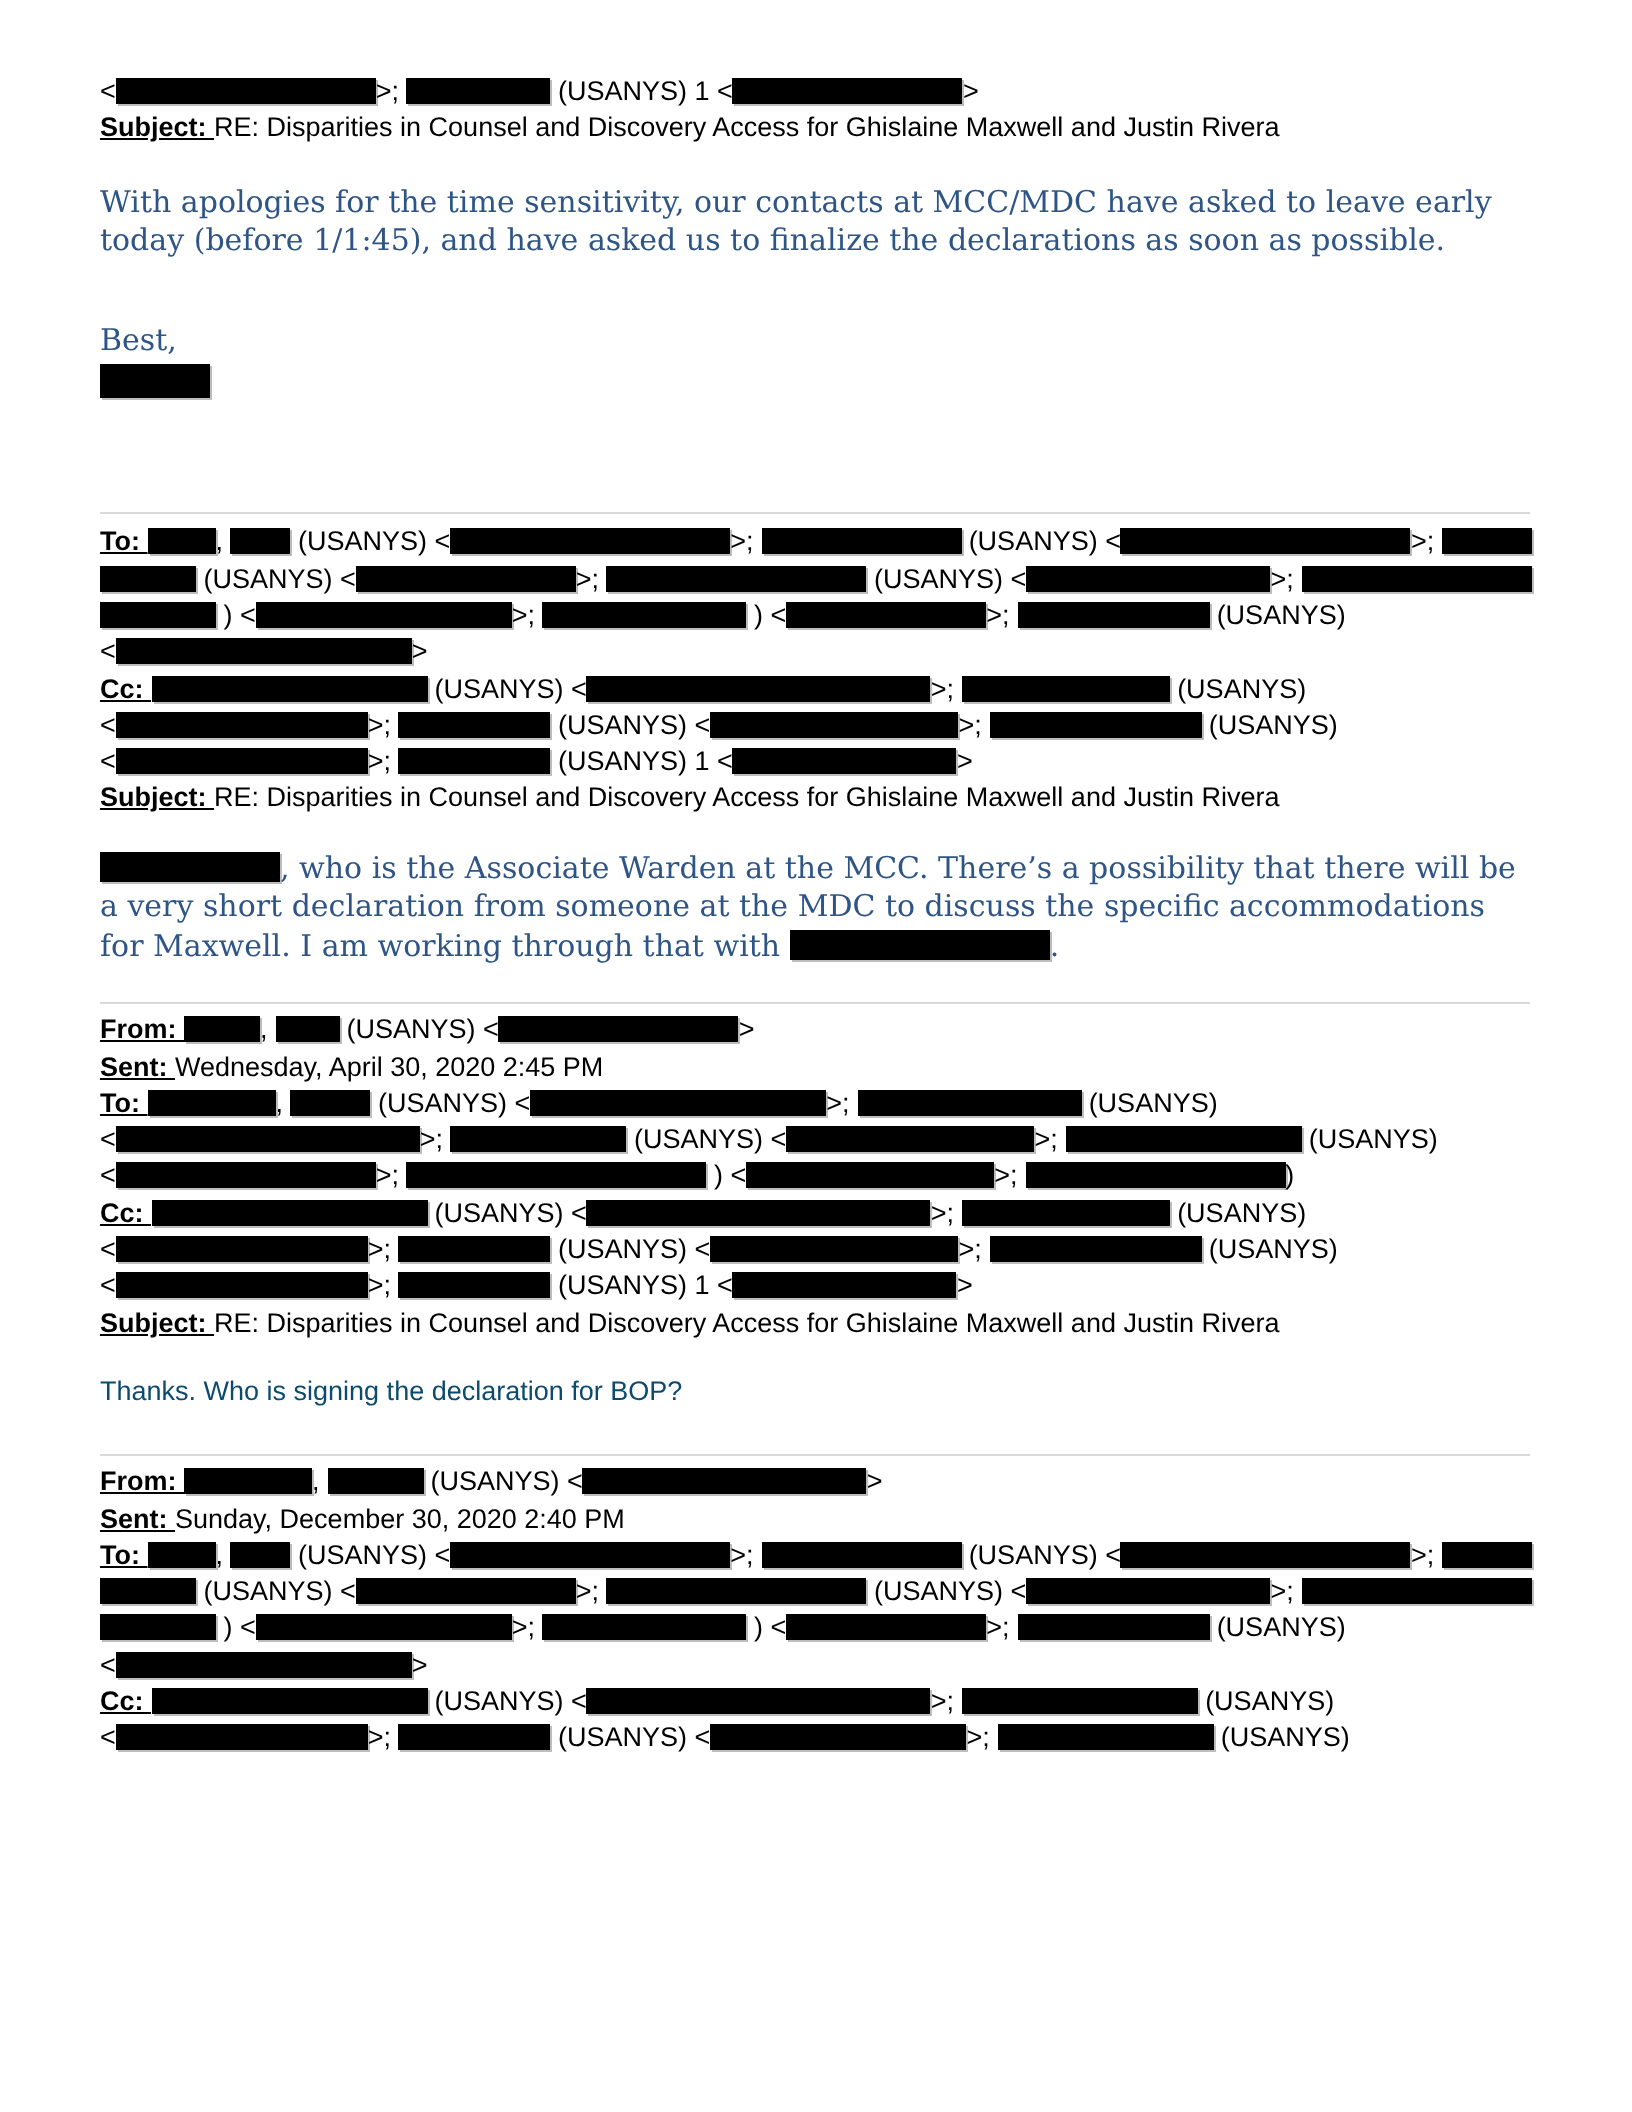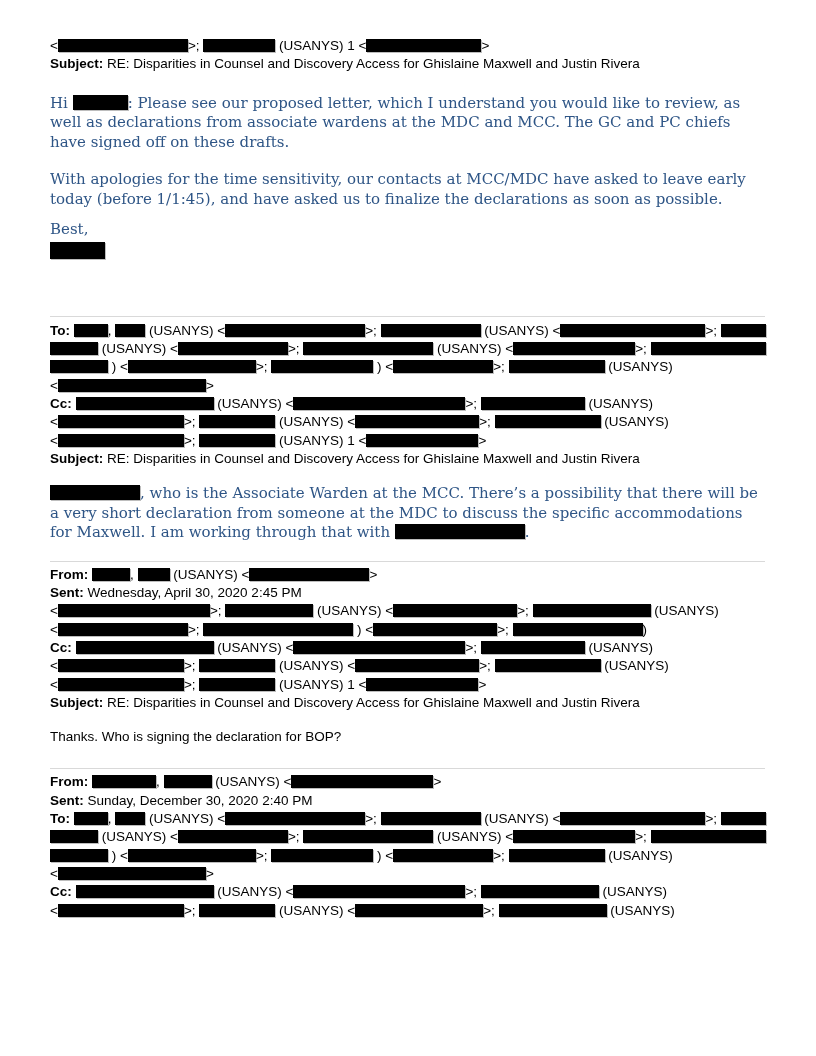--- a/index.html
+++ b/index.html
@@ -10,74 +10,74 @@
     padding:37px 50px 0 50px;
     background:#ffffff;
     font-family:"Liberation Sans",sans-serif;
     font-size:13.5px;
     color:#000000;
     overflow:hidden;
   }
   .hgroup{margin:0;}
   .hl{line-height:18.3px;white-space:nowrap;}
   .hl .t, .hl .bl{white-space:pre;}
-  .bl{font-weight:bold;}
+  .bl{font-weight:bold;text-decoration:underline;}
   .red{
     display:inline-block;
     background:#000;
     height:13px;
     vertical-align:-2px;
     box-shadow:1px 1px 0 #bdbdbd;
   }
   .ps{
     font-family:"DejaVu Serif","Liberation Serif",serif;
     font-size:15px;
     line-height:19.5px;
     color:#2e5586;
   }
   .ps .red{height:15px;vertical-align:-2px;}
   .pb{
     font-size:13.5px;
     line-height:18.3px;
-    color:#000000;
+    color:#0c4a6e;
   }
   .sig{line-height:18px;}
   .sig .red{height:17px;vertical-align:-4px;}
   .divider{border-top:1px solid #d9d9d9;height:0;width:715px;}
 </style>
 </head>
 <body>
 
 <div class="page">
     <div class="hgroup">
       <div class="hl"><span class="t">&lt;</span><span class="red" style="width: 130px;"></span><span class="t">&gt;; </span><span class="red" style="width: 72px;"></span><span class="t"> (USANYS) 1 &lt;</span><span class="red" style="width: 115px;"></span><span class="t">&gt;</span></div>
       <div class="hl"><span class="bl">Subject: </span><span class="t">RE: Disparities in Counsel and Discovery Access for Ghislaine Maxwell and Justin Rivera</span></div>
     </div>
-    <div class="ps" style="margin-top: 20px;"><span class="t">Hi </span><span class="red" style="width: 55px;"></span><span class="t">:  Please see our proposed letter, which I understand you would like to review, as well as declarations from associate wardens at the MDC and MCC.  The GC and PC chiefs have signed off on these drafts.</span></div>
     <div class="ps" style="margin-top: 18px;"><span class="t">With apologies for the time sensitivity, our contacts at MCC/MDC have asked to leave early today (before 1/1:45), and have asked us to finalize the declarations as soon as possible.</span></div>
-    <div class="ps" style="margin-top: 11px;"><span class="t">Best,</span></div>
+    <div class="ps" style="margin-top: 30px;"><span class="t">Best,</span></div>
     <div class="sig" style="margin-top: 2px;">
       <div class="hl"><span class="red" style="width: 55px;"></span></div>
     </div>
     <div class="divider" style="margin-top: 56px;"></div>
     <div class="hgroup" style="margin-top: 5px;">
       <div class="hl"><span class="bl">To: </span><span class="red" style="width: 34px;"></span><span class="t">, </span><span class="red" style="width: 30px;"></span><span class="t"> (USANYS) &lt;</span><span class="red" style="width: 140px;"></span><span class="t">&gt;; </span><span class="red" style="width: 100px;"></span><span class="t"> (USANYS) &lt;</span><span class="red" style="width: 145px;"></span><span class="t">&gt;; </span><span class="red" style="width: 45px;"></span></div>
       <div class="hl"><span class="red" style="width: 48px;"></span><span class="t"> (USANYS) &lt;</span><span class="red" style="width: 110px;"></span><span class="t">&gt;; </span><span class="red" style="width: 130px;"></span><span class="t"> (USANYS) &lt;</span><span class="red" style="width: 122px;"></span><span class="t">&gt;; </span><span class="red" style="width: 115px;"></span></div>
       <div class="hl"><span class="red" style="width: 58px;"></span><span class="t"> ) &lt;</span><span class="red" style="width: 128px;"></span><span class="t">&gt;; </span><span class="red" style="width: 102px;"></span><span class="t"> ) &lt;</span><span class="red" style="width: 100px;"></span><span class="t">&gt;; </span><span class="red" style="width: 96px;"></span><span class="t"> (USANYS)</span></div>
       <div class="hl"><span class="t">&lt;</span><span class="red" style="width: 148px;"></span><span class="t">&gt;</span></div>
       <div class="hl"><span class="bl">Cc: </span><span class="red" style="width: 138px;"></span><span class="t"> (USANYS) &lt;</span><span class="red" style="width: 172px;"></span><span class="t">&gt;; </span><span class="red" style="width: 104px;"></span><span class="t"> (USANYS)</span></div>
       <div class="hl"><span class="t">&lt;</span><span class="red" style="width: 126px;"></span><span class="t">&gt;; </span><span class="red" style="width: 76px;"></span><span class="t"> (USANYS) &lt;</span><span class="red" style="width: 124px;"></span><span class="t">&gt;; </span><span class="red" style="width: 106px;"></span><span class="t"> (USANYS)</span></div>
       <div class="hl"><span class="t">&lt;</span><span class="red" style="width: 126px;"></span><span class="t">&gt;; </span><span class="red" style="width: 76px;"></span><span class="t"> (USANYS) 1 &lt;</span><span class="red" style="width: 112px;"></span><span class="t">&gt;</span></div>
       <div class="hl"><span class="bl">Subject: </span><span class="t">RE: Disparities in Counsel and Discovery Access for Ghislaine Maxwell and Justin Rivera</span></div>
     </div>
     <div class="ps" style="margin-top: 16px;"><span class="red" style="width: 90px;"></span><span class="t">, who is the Associate Warden at the MCC.   There’s a possibility that there will be a very short declaration from someone at the MDC to discuss the specific accommodations for Maxwell.  I am working through that with </span><span class="red" style="width: 130px;"></span><span class="t">.</span></div>
     <div class="divider" style="margin-top: 18px;"></div>
     <div class="hgroup" style="margin-top: 4px;">
       <div class="hl"><span class="bl">From: </span><span class="red" style="width: 38px;"></span><span class="t">, </span><span class="red" style="width: 32px;"></span><span class="t"> (USANYS) &lt;</span><span class="red" style="width: 120px;"></span><span class="t">&gt;</span></div>
       <div class="hl"><span class="bl">Sent: </span><span class="t">Wednesday, April 30, 2020 2:45 PM</span></div>
+      <div class="hl"><span class="bl">To: </span><span class="red" style="width: 64px;"></span><span class="t">, </span><span class="red" style="width: 40px;"></span><span class="t"> (USANYS) &lt;</span><span class="red" style="width: 148px;"></span><span class="t">&gt;; </span><span class="red" style="width: 112px;"></span><span class="t"> (USANYS)</span></div>
       <div class="hl"><span class="t">&lt;</span><span class="red" style="width: 152px;"></span><span class="t">&gt;; </span><span class="red" style="width: 88px;"></span><span class="t"> (USANYS) &lt;</span><span class="red" style="width: 124px;"></span><span class="t">&gt;; </span><span class="red" style="width: 118px;"></span><span class="t"> (USANYS)</span></div>
       <div class="hl"><span class="t">&lt;</span><span class="red" style="width: 130px;"></span><span class="t">&gt;; </span><span class="red" style="width: 150px;"></span><span class="t"> ) &lt;</span><span class="red" style="width: 124px;"></span><span class="t">&gt;; </span><span class="red" style="width: 130px;"></span><span class="t">)</span></div>
       <div class="hl"><span class="bl">Cc: </span><span class="red" style="width: 138px;"></span><span class="t"> (USANYS) &lt;</span><span class="red" style="width: 172px;"></span><span class="t">&gt;; </span><span class="red" style="width: 104px;"></span><span class="t"> (USANYS)</span></div>
       <div class="hl"><span class="t">&lt;</span><span class="red" style="width: 126px;"></span><span class="t">&gt;; </span><span class="red" style="width: 76px;"></span><span class="t"> (USANYS) &lt;</span><span class="red" style="width: 124px;"></span><span class="t">&gt;; </span><span class="red" style="width: 106px;"></span><span class="t"> (USANYS)</span></div>
       <div class="hl"><span class="t">&lt;</span><span class="red" style="width: 126px;"></span><span class="t">&gt;; </span><span class="red" style="width: 76px;"></span><span class="t"> (USANYS) 1 &lt;</span><span class="red" style="width: 112px;"></span><span class="t">&gt;</span></div>
       <div class="hl"><span class="bl">Subject: </span><span class="t">RE: Disparities in Counsel and Discovery Access for Ghislaine Maxwell and Justin Rivera</span></div>
     </div>
     <div class="pb" style="margin-top: 16px;"><span class="t">Thanks.  Who is signing the declaration for BOP?</span></div>
     <div class="divider" style="margin-top: 22px;"></div>
     <div class="hgroup" style="margin-top: 4px;">

